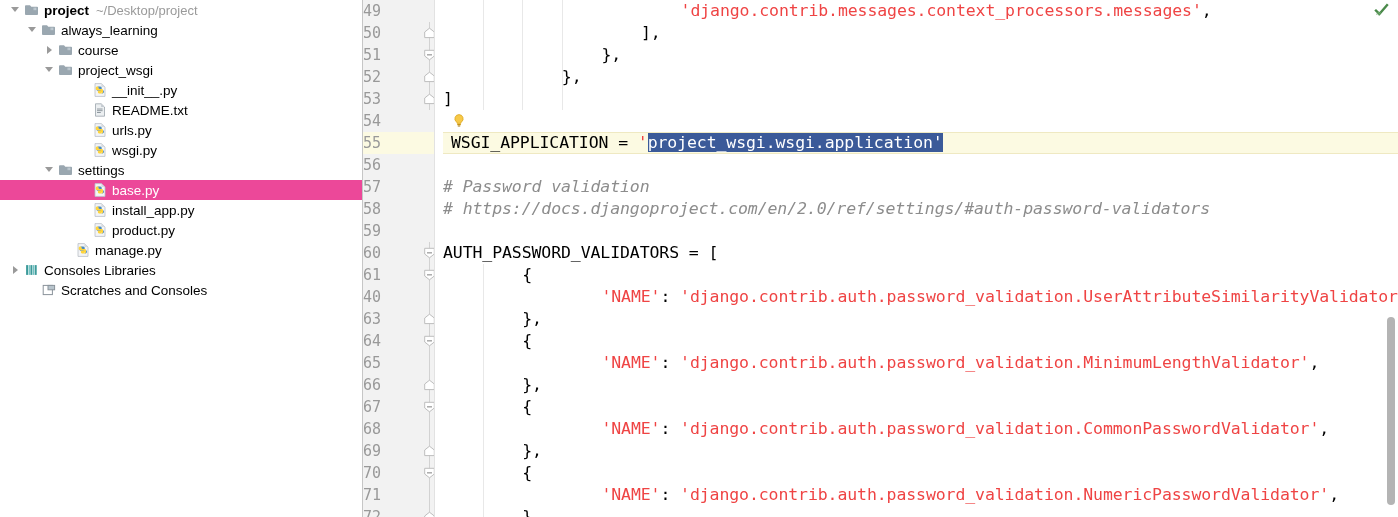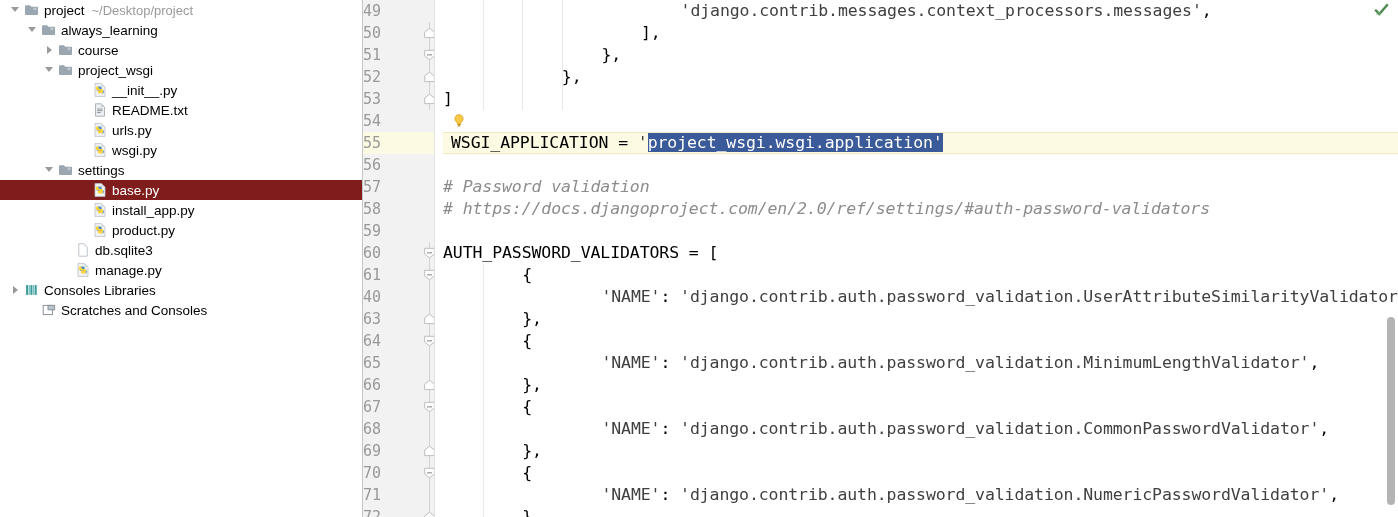--- a/index.html
+++ b/index.html
@@ -37,21 +37,21 @@
     position: relative;
     height: 20px;
     display: flex;
     align-items: center;
     font-size: 13.5px;
     color: #000000;
     white-space: nowrap;
     box-sizing: border-box;
   }
   .tree-row.selected {
-    background: #7f1d1d;
+    background: #ec4899;
     color: #ffffff;
   }
   .twisty {
     width: 16px;
     min-width: 16px;
     height: 20px;
     position: relative;
     display: inline-block;
   }
   .twisty.collapsed::before {
@@ -73,21 +73,21 @@
   .ic {
     width: 16px;
     min-width: 16px;
     height: 16px;
     margin-right: 4px;
     position: relative;
     display: inline-block;
     vertical-align: middle;
   }
   .label { display: inline-block; }
-  .label.bold { font-weight: normal; }
+  .label.bold { font-weight: bold; }
   .path-sub {
     color: #9a9a9a;
     margin-left: 7px;
     font-size: 13px;
   }
 </style>
 </head>
 <body>
 
 <div id="app">
@@ -226,29 +226,20 @@
         <span class="twisty"></span>
         <span class="ic"><svg width="16" height="16" viewBox="0 0 16 16">
             <path d="M3 1.6 H9.4 L13 5.1 V14.4 H3 Z" fill="#f3f4f6" stroke="#b9bfc6" stroke-width="0.8"></path>
             <path d="M9.3 1.7 V5.0 H12.8 Z" fill="#d7dbe0"></path>
             <path d="M7.2 4.4 c1.9 0 2.5 .5 2.5 1.5 v1.4 H7.0 v.6 h3.3 c.9 0 1.6 .5 1.6 1.7 0 1.4-.7 1.9-1.6 1.9 H9.3 V10.2 c0-.9-.6-1.4-1.5-1.4 H6.0 c-.8 0-1.4-.5-1.4-1.4 V5.9 c0-1.0 .7-1.5 2.6-1.5 Z" fill="#4b8bbe"></path>
             <path d="M6.2 5.5 a.45 .45 0 1 1 0 .9 .45 .45 0 0 1 0-.9 Z" fill="#ffffff"></path>
             <path d="M8.4 11.6 c-1.9 0-2.5-.5-2.5-1.5 V8.8 h2.7 v-.6 H5.3 c-.9 0-1.6-.5-1.6-1.7 0-1.4 .7-1.9 1.6-1.9 H6.3 v1.0 c0 .9 .6 1.4 1.5 1.4 h1.8 c.8 0 1.4 .5 1.4 1.4 v1.6 c0 1.0-.7 1.6-2.6 1.6 Z" fill="#ffd43b"></path>
             <path d="M9.5 10.5 a.45 .45 0 1 1 0 .9 .45 .45 0 0 1 0-.9 Z" fill="#ffffff"></path>
           </svg></span>
         <span class="label">product.py</span>
-      </div>
-      <div class="tree-row">
-        <span style="display: inline-block; width: 59px;"></span>
-        <span class="twisty"></span>
-        <span class="ic"><svg width="16" height="16" viewBox="0 0 16 16">
-            <path d="M3.8 1.8 H9.2 L12.3 4.9 V14.2 H3.8 Z" fill="#ffffff" stroke="#b8bfc5" stroke-width="0.9"></path>
-            <path d="M9.1 1.9 V4.8 H12.1 Z" fill="#dfe3e7"></path>
-          </svg></span>
-        <span class="label">db.sqlite3</span>
       </div>
       <div class="tree-row">
         <span style="display: inline-block; width: 59px;"></span>
         <span class="twisty"></span>
         <span class="ic"><svg width="16" height="16" viewBox="0 0 16 16">
             <path d="M3 1.6 H9.4 L13 5.1 V14.4 H3 Z" fill="#f3f4f6" stroke="#b9bfc6" stroke-width="0.8"></path>
             <path d="M9.3 1.7 V5.0 H12.8 Z" fill="#d7dbe0"></path>
             <path d="M7.2 4.4 c1.9 0 2.5 .5 2.5 1.5 v1.4 H7.0 v.6 h3.3 c.9 0 1.6 .5 1.6 1.7 0 1.4-.7 1.9-1.6 1.9 H9.3 V10.2 c0-.9-.6-1.4-1.5-1.4 H6.0 c-.8 0-1.4-.5-1.4-1.4 V5.9 c0-1.0 .7-1.5 2.6-1.5 Z" fill="#4b8bbe"></path>
             <path d="M6.2 5.5 a.45 .45 0 1 1 0 .9 .45 .45 0 0 1 0-.9 Z" fill="#ffffff"></path>
             <path d="M8.4 11.6 c-1.9 0-2.5-.5-2.5-1.5 V8.8 h2.7 v-.6 H5.3 c-.9 0-1.6-.5-1.6-1.7 0-1.4 .7-1.9 1.6-1.9 H6.3 v1.0 c0 .9 .6 1.4 1.5 1.4 h1.8 c.8 0 1.4 .5 1.4 1.4 v1.6 c0 1.0-.7 1.6-2.6 1.6 Z" fill="#ffd43b"></path>
@@ -575,21 +566,21 @@
     font-family: "DejaVu Sans Mono", monospace;
     font-size: 16.5px;
     letter-spacing: -0.1px;
     color: #000000;
     box-sizing: border-box;
   }
   .code-row.caret {
     background: #fcfae2;
     box-shadow: inset 0 1px 0 #efe9c2, inset 0 -1px 0 #efe9c2;
   }
-  .tok-string  { color: #404040; }
+  .tok-string  { color: #ef4444; }
   .tok-comment { color: #8c8c8c; font-style: italic; }
   .tok-text    { color: #000000; }
   .tok-selection {
     background: #3b5a99;
     color: #ffffff;
   }
   .indent-guide {
     position: absolute;
     top: 0;
     width: 1px;

